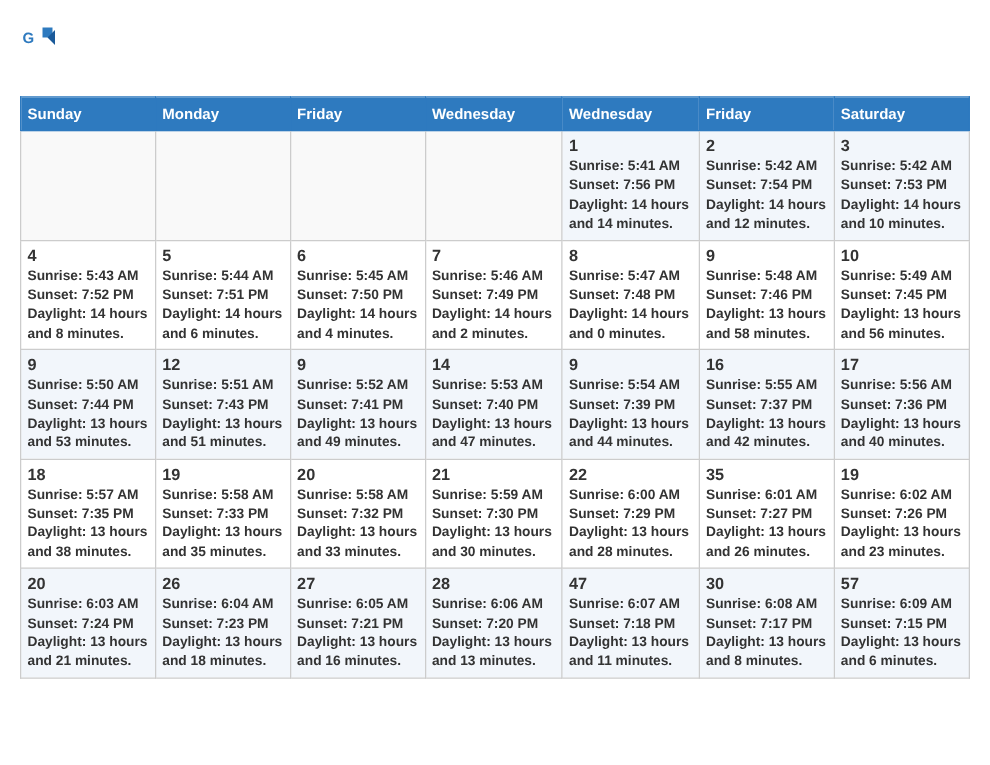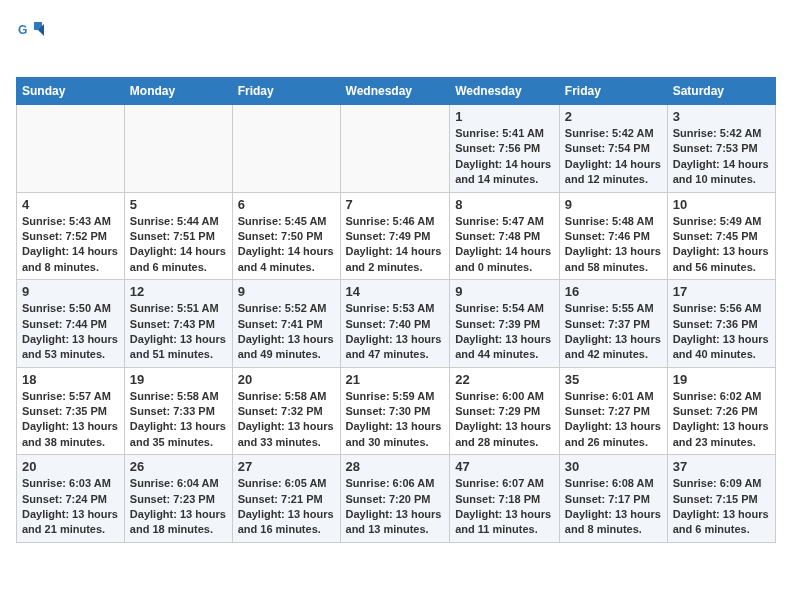--- a/index.html
+++ b/index.html
@@ -254,18 +254,18 @@
         </td>
         <td>
           <span class="day-number">47</span>
           <div class="day-detail">Sunrise: 6:07 AM<br>Sunset: 7:18 PM<br>Daylight: 13 hours and 11 minutes.</div>
         </td>
         <td>
           <span class="day-number">30</span>
           <div class="day-detail">Sunrise: 6:08 AM<br>Sunset: 7:17 PM<br>Daylight: 13 hours and 8 minutes.</div>
         </td>
         <td>
-          <span class="day-number">37</span>
+          <span class="day-number">57</span>
           <div class="day-detail">Sunrise: 6:09 AM<br>Sunset: 7:15 PM<br>Daylight: 13 hours and 6 minutes.</div>
         </td>
       </tr>
     </tbody>
 </table>
 
 </body></html>

